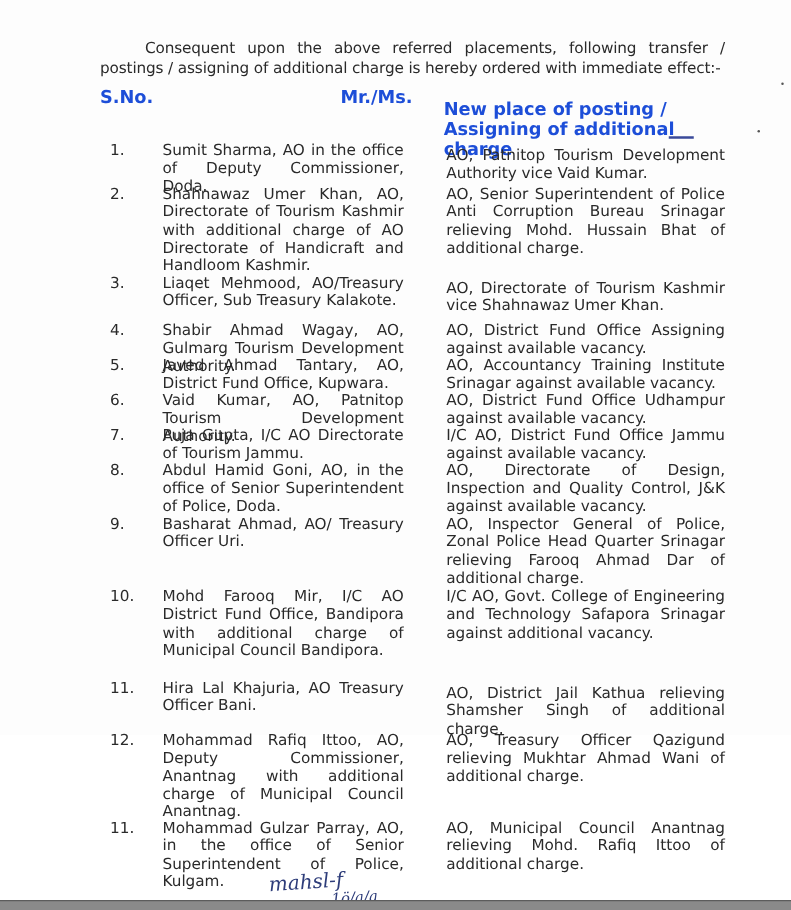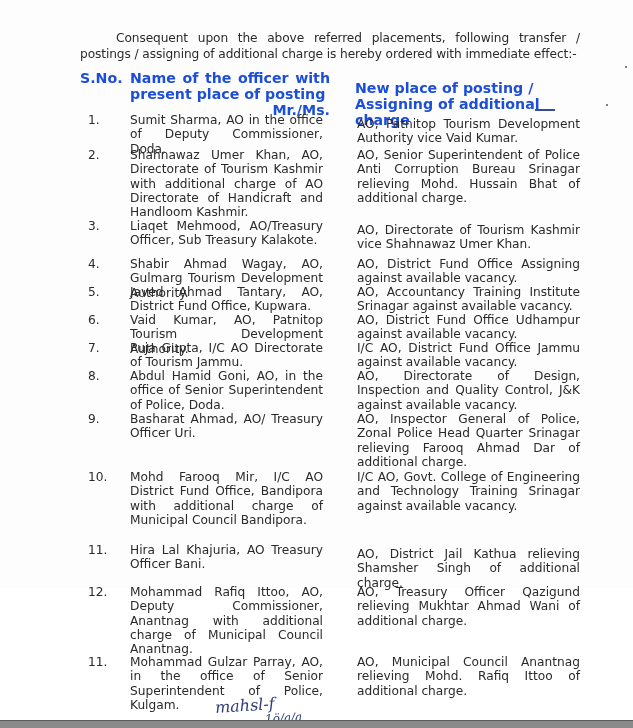--- a/index.html
+++ b/index.html
@@ -54,21 +54,20 @@
 <body>
 
 <div class="page">
 
   <p class="intro" style="margin:0;">
     <span class="indent"></span><span>Consequent upon the above referred placements, following transfer / postings / assigning of additional charge is hereby ordered with immediate effect:-</span>
   </p>
 
   <div class="hdr hdr-sno">S.No.</div>
   <div class="hdr hdr-name">
-    <span>Name of the officer with present place of posting</span>
     <span class="c">Mr./Ms.</span>
   </div>
   <div class="hdr hdr-post">
     <span>New place of posting / Assigning of additional charge</span>
   </div>
   <div class="dash-mark"></div>
   <div class="dot" style="left:606px;top:104px;"></div>
   <div class="dot" style="left:625px;top:66px;"></div>
 
   <div class="rows">
@@ -113,21 +112,21 @@
       <span class="post">AO, Directorate of Design, Inspection and Quality Control, J&amp;K against available vacancy.</span>
     </div>
     <div class="row" style="top:412px;">
       <span class="sno">9.</span>
       <span class="name">Basharat Ahmad, AO/ Treasury Officer Uri.</span>
       <span class="post">AO, Inspector General of Police, Zonal Police Head Quarter Srinagar relieving Farooq Ahmad Dar of additional charge.</span>
     </div>
     <div class="row" style="top:470px;">
       <span class="sno">10.</span>
       <span class="name">Mohd Farooq Mir, I/C AO District Fund Office, Bandipora with additional charge of Municipal Council Bandipora.</span>
-      <span class="post">I/C AO, Govt. College of Engineering and Technology Training Srinagar against available vacancy.</span>
+      <span class="post">I/C AO, Govt. College of Engineering and Technology Safapora Srinagar against additional vacancy.</span>
     </div>
     <div class="row" style="top:543px;">
       <span class="sno">11.</span>
       <span class="name">Hira Lal Khajuria, AO Treasury Officer Bani.</span>
       <span class="post offset">AO, District Jail Kathua relieving Shamsher Singh of additional charge.</span>
     </div>
     <div class="row" style="top:585px;">
       <span class="sno">12.</span>
       <span class="name">Mohammad Rafiq Ittoo, AO, Deputy Commissioner, Anantnag with additional charge of Municipal Council Anantnag.</span>
       <span class="post">AO, Treasury Officer Qazigund relieving Mukhtar Ahmad Wani of additional charge.</span>

